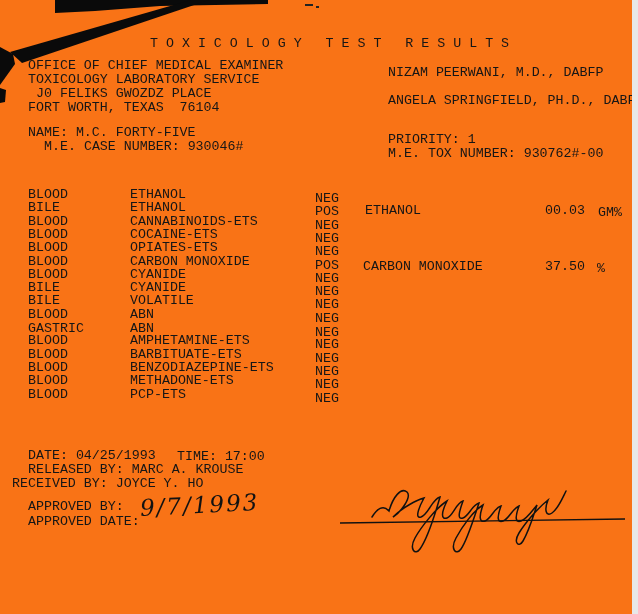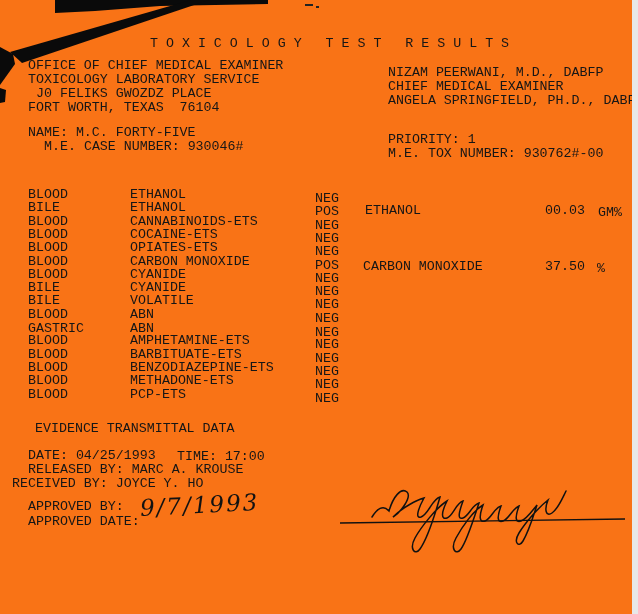--- a/index.html
+++ b/index.html
@@ -59,21 +59,20 @@
   </svg>
 
   <div class="line title" style="left:150px;top:37px;">T O X I C O L O G Y   T E S T   R E S U L T S</div>
 
   <div class="line" style="left:28px;top:59px;">OFFICE OF CHIEF MEDICAL EXAMINER</div>
   <div class="line" style="left:28px;top:73px;">TOXICOLOGY LABORATORY SERVICE</div>
   <div class="line" style="left:28px;top:87px;"> J0 FELIKS GWOZDZ PLACE</div>
   <div class="line" style="left:28px;top:101px;">FORT WORTH, TEXAS  76104</div>
 
   <div class="line" style="left:388px;top:66px;">NIZAM PEERWANI, M.D., DABFP</div>
-  <div class="line" style="left:388px;top:80px;">CHIEF MEDICAL EXAMINER</div>
   <div class="line" style="left:388px;top:94px;">ANGELA SPRINGFIELD, PH.D., DABFT</div>
 
   <div class="line" style="left:28px;top:126px;">NAME: M.C. FORTY-FIVE</div>
   <div class="line" style="left:28px;top:140px;padding-left:16px;">M.E. CASE NUMBER: 930046#</div>
   <div class="line" style="left:388px;top:133px;">PRIORITY: 1</div>
   <div class="line" style="left:388px;top:147px;">M.E. TOX NUMBER: 930762#-00</div>
 
   <div id="results-table">
       <div class="trow" style="top: 188px;">
         <span class="c1">BLOOD</span>
@@ -158,21 +157,20 @@
     </div>
 
   <div class="line" style="left:365px;top:204px;">ETHANOL</div>
   <div class="line" style="left:545px;top:204px;">00.03</div>
   <div class="line" style="left:598px;top:206px;">GM%</div>
 
   <div class="line" style="left:363px;top:260px;">CARBON MONOXIDE</div>
   <div class="line" style="left:545px;top:260px;">37.50</div>
   <div class="line" style="left:597px;top:262px;">%</div>
 
-  <div class="line" style="left:35px;top:422px;">EVIDENCE TRANSMITTAL DATA</div>
   <div class="line" style="left:28px;top:449px;">DATE: 04/25/1993</div>
   <div class="line" style="left:177px;top:450px;text-align:right;">TIME: 17:00</div>
   <div class="line" style="left:28px;top:463px;">RELEASED BY: MARC A. KROUSE</div>
   <div class="line" style="left:12px;top:477px;">RECEIVED BY: JOYCE Y. HO</div>
 
   <div class="line" style="left:28px;top:500px;">APPROVED BY:</div>
   <div class="line" style="left:28px;top:515px;">APPROVED DATE:</div>
   <div class="line hand" style="left:140px;top:499px;">9/7/1993</div>
 
 </div>

